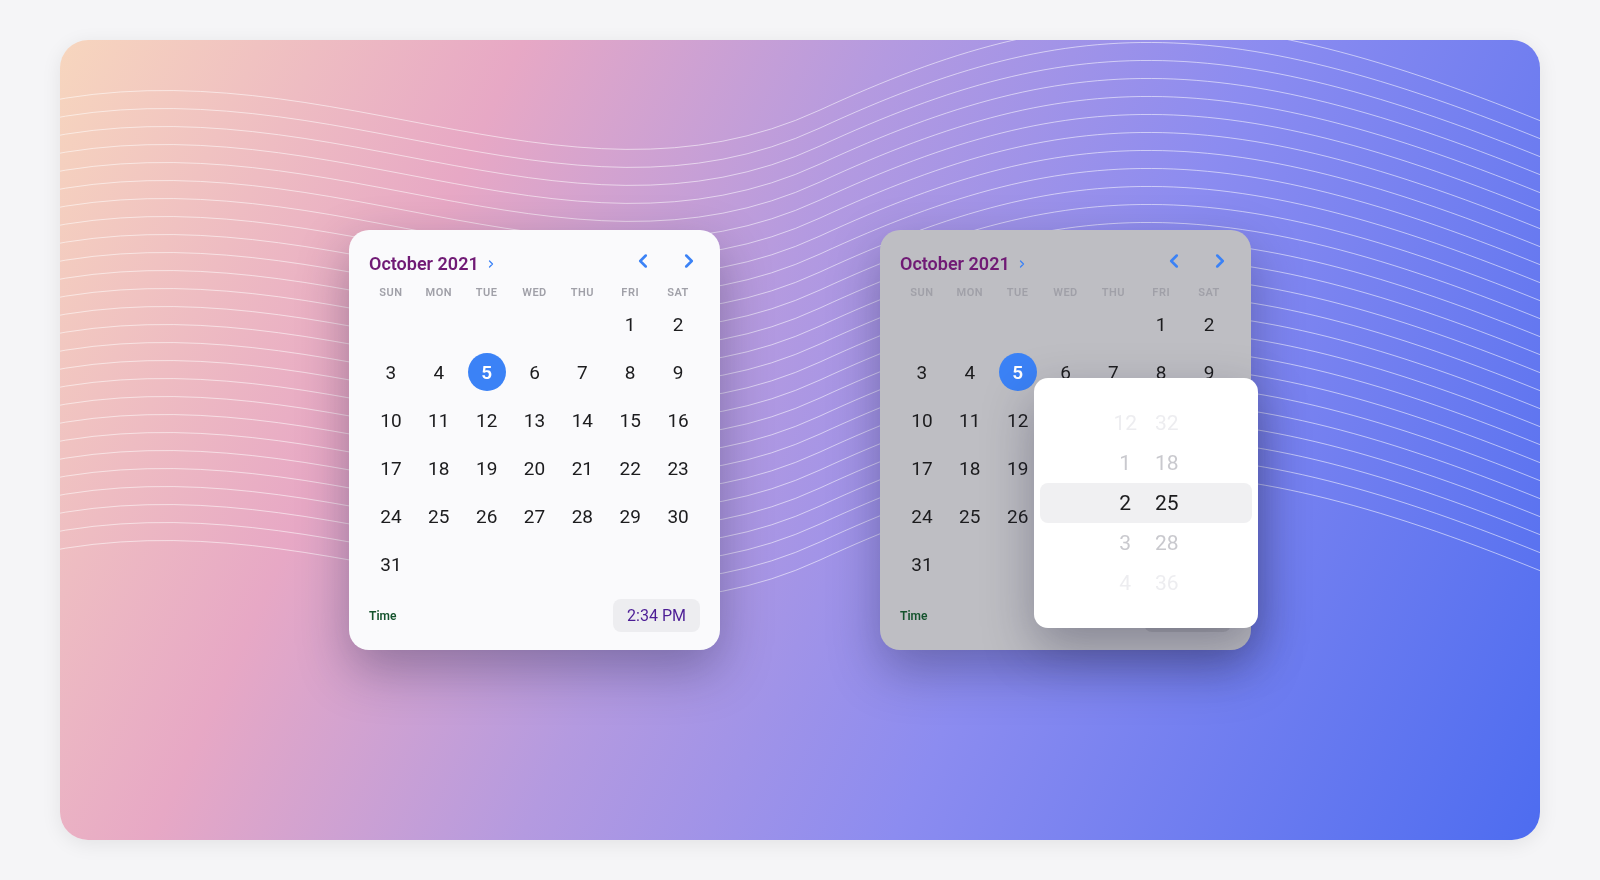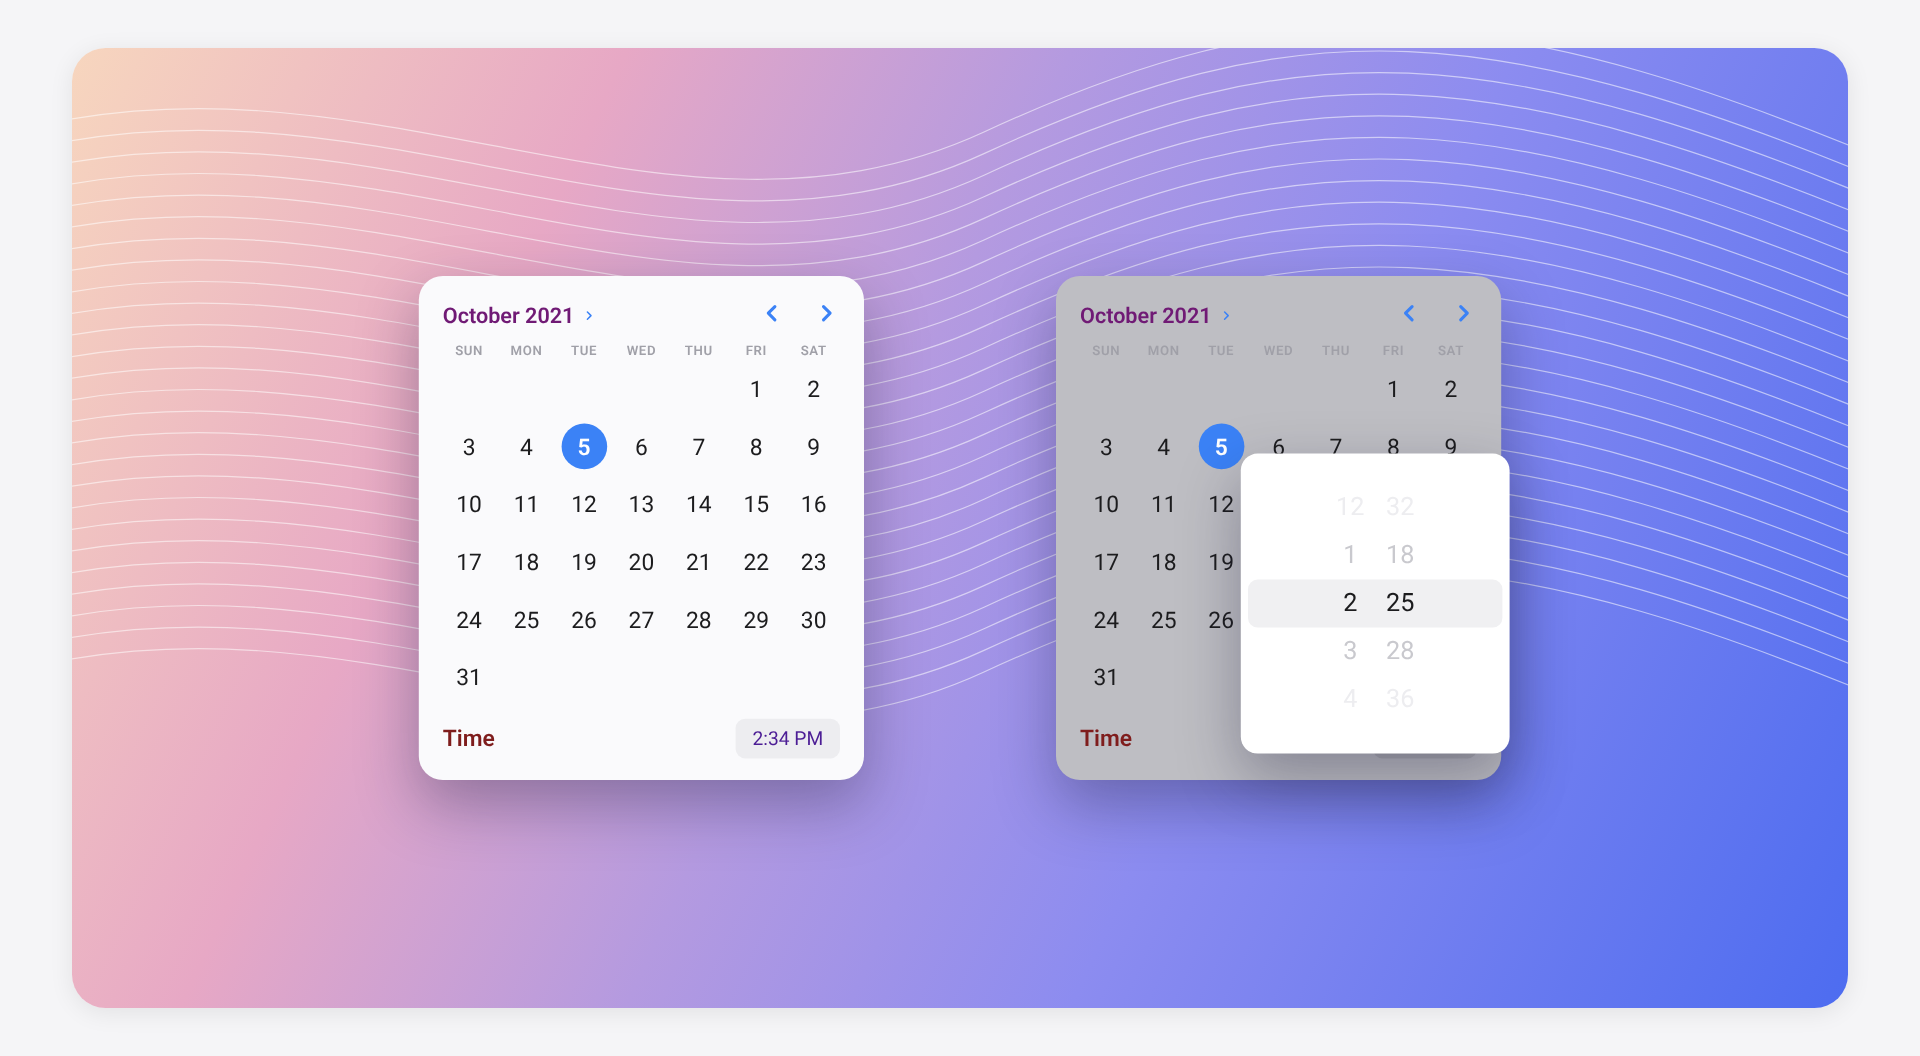--- a/index.html
+++ b/index.html
@@ -16,21 +16,21 @@
   .chev{color:#3b82f6;cursor:pointer;}
   .mini-chev svg{width:12px;height:12px;}
   .big-chev svg{width:22px;height:22px;stroke-width:2.8;}
   .hdr-r{display:flex;gap:24px;}
   .wk{display:grid;grid-template-columns:repeat(7,1fr);text-align:center;font-size:11px;font-weight:600;color:#a0a0a8;margin-bottom:6px;letter-spacing:.5px;}
   .grid{display:grid;grid-template-columns:repeat(7,1fr);row-gap:10px;text-align:center;}
   .d{height:38px;display:flex;align-items:center;justify-content:center;font-size:19px;color:#1c1c1e;border-radius:50%;cursor:pointer;}
   .d.empty{cursor:default;}
   .d.sel{background:#3b82f6;color:#fff;font-weight:600;width:38px;margin:0 auto;}
   .tm{display:flex;align-items:center;justify-content:space-between;margin-top:16px;padding:0 2px;}
-  .tm-l{font-weight:600;font-size:19px;color:#7f1d1d;}
+  .tm-l{font-weight:600;font-size:12px;color:#14532d;}
   .tm-v{background:#ededf0;color:#4c1d95;padding:7px 14px;border-radius:8px;font-size:16px;cursor:pointer;}
   .cal.dim .tm-v{background:#acacb1;}
   .pick{position:absolute;left:154px;top:148px;width:224px;height:250px;background:#fff;border-radius:14px;box-shadow:0 20px 50px rgba(30,30,60,.35);overflow:hidden;display:flex;align-items:center;justify-content:center;}
   .pick-sel{position:absolute;left:6px;right:6px;height:40px;background:#f0f0f2;border-radius:8px;}
   .pick-cols{position:relative;display:flex;gap:18px;width:100%;justify-content:center;}
   .pcol{display:flex;flex-direction:column;align-items:center;font-size:21px;}
   .prow{height:40px;display:flex;align-items:center;justify-content:center;color:#c9c9ce;}
   .prow.on{color:#1c1c1e;}
   .prow.far{color:#ededf0;}
 </style>

